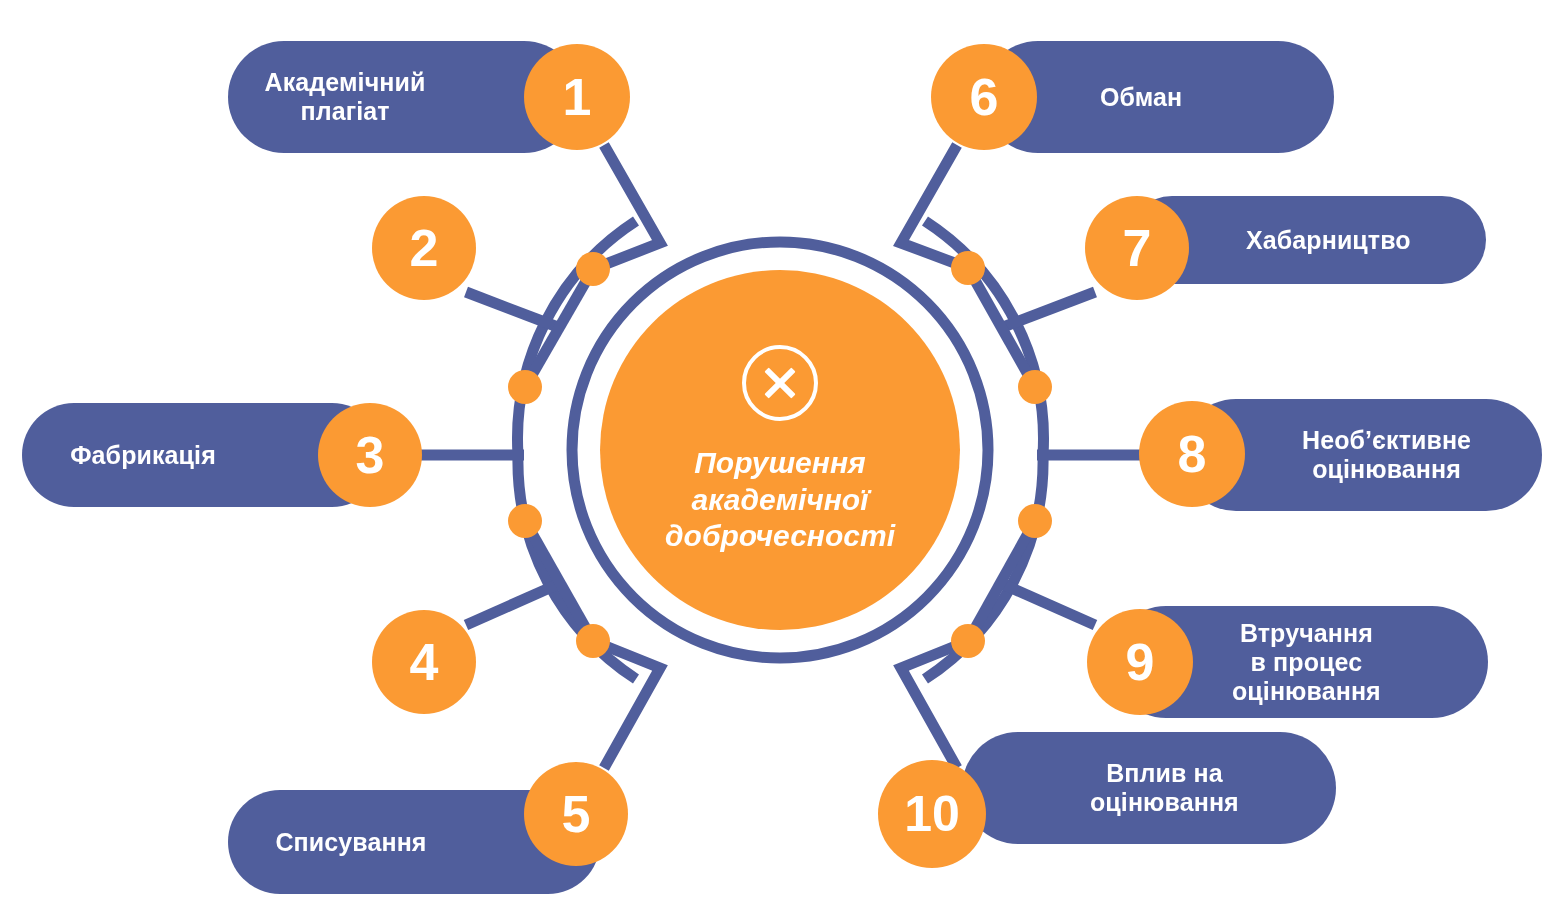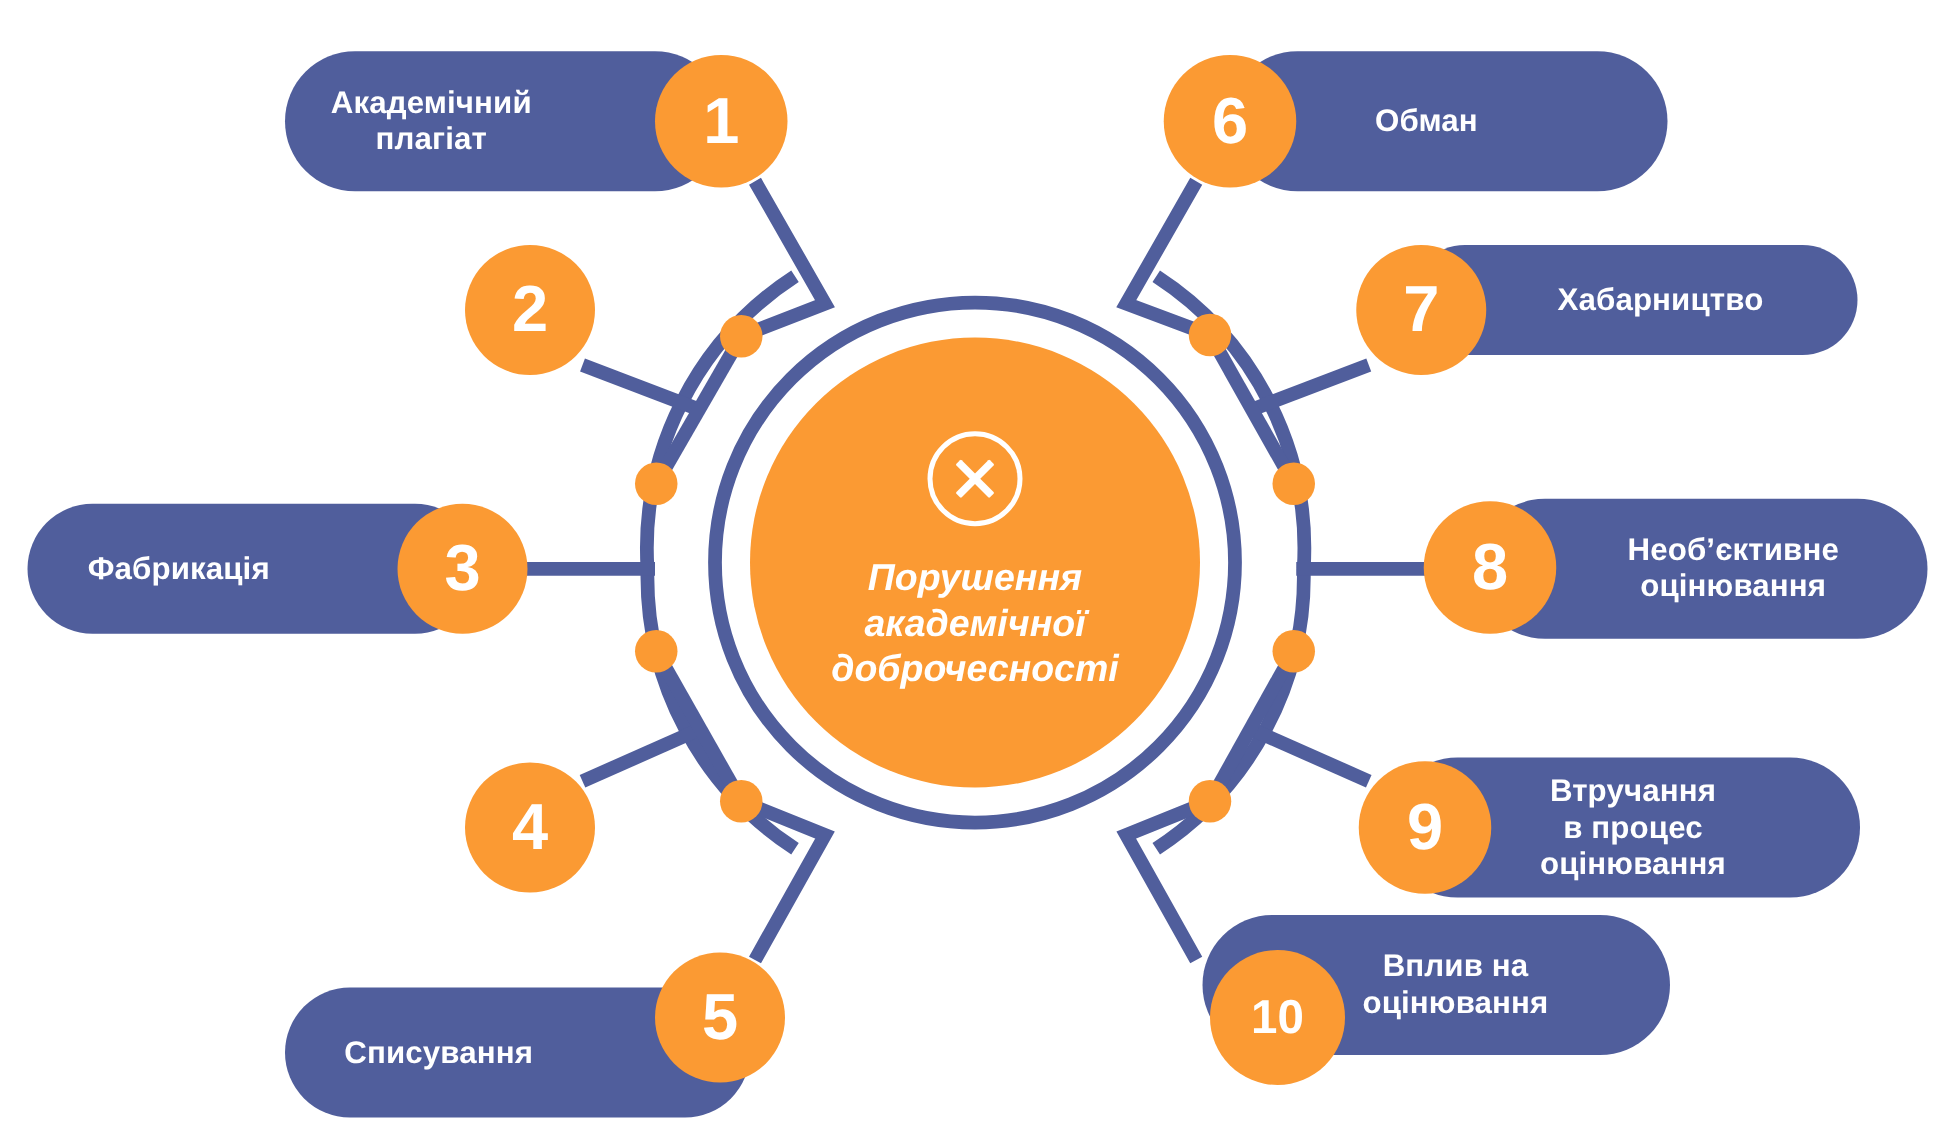--- a/index.html
+++ b/index.html
@@ -225,15 +225,15 @@
     <div class="pill-label">Втручання
 в процес
 оцінювання</div>
   </div>
   <div class="badge" style="left:1087px; top:609px; width:106px; height:106px; font-size:52px;">9</div>
 
   <div class="pill right" style="left:962px; top:732px; width:374px; height:112px; padding-left:128px;">
     <div class="pill-label">Вплив на
 оцінювання</div>
   </div>
-  <div class="badge" style="left:968px; top:760px; width:108px; height:108px; font-size:38px;">10</div>
+  <div class="badge" style="left:878px; top:760px; width:108px; height:108px; font-size:50px;">10</div>
 
 </div>
 
 </body></html>

